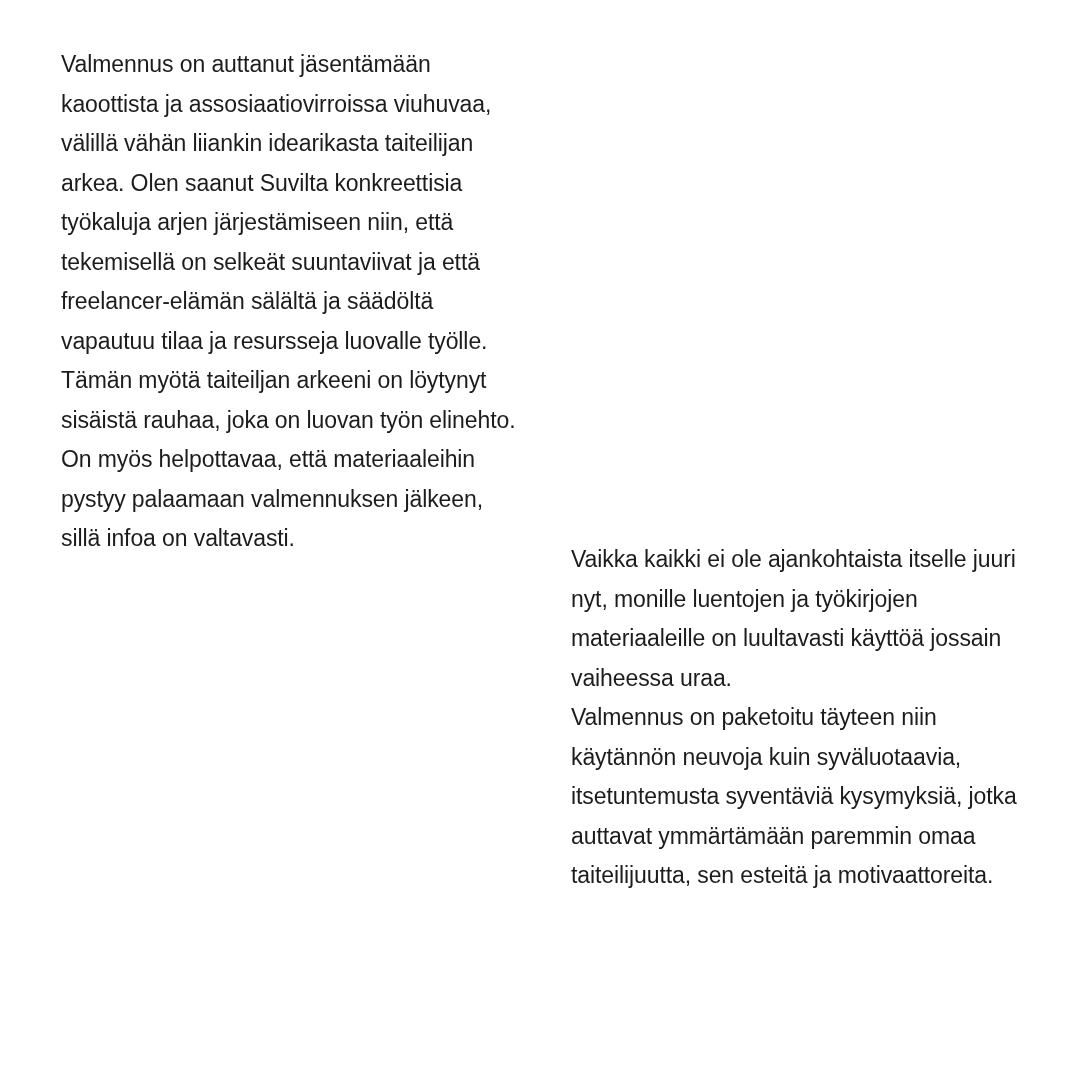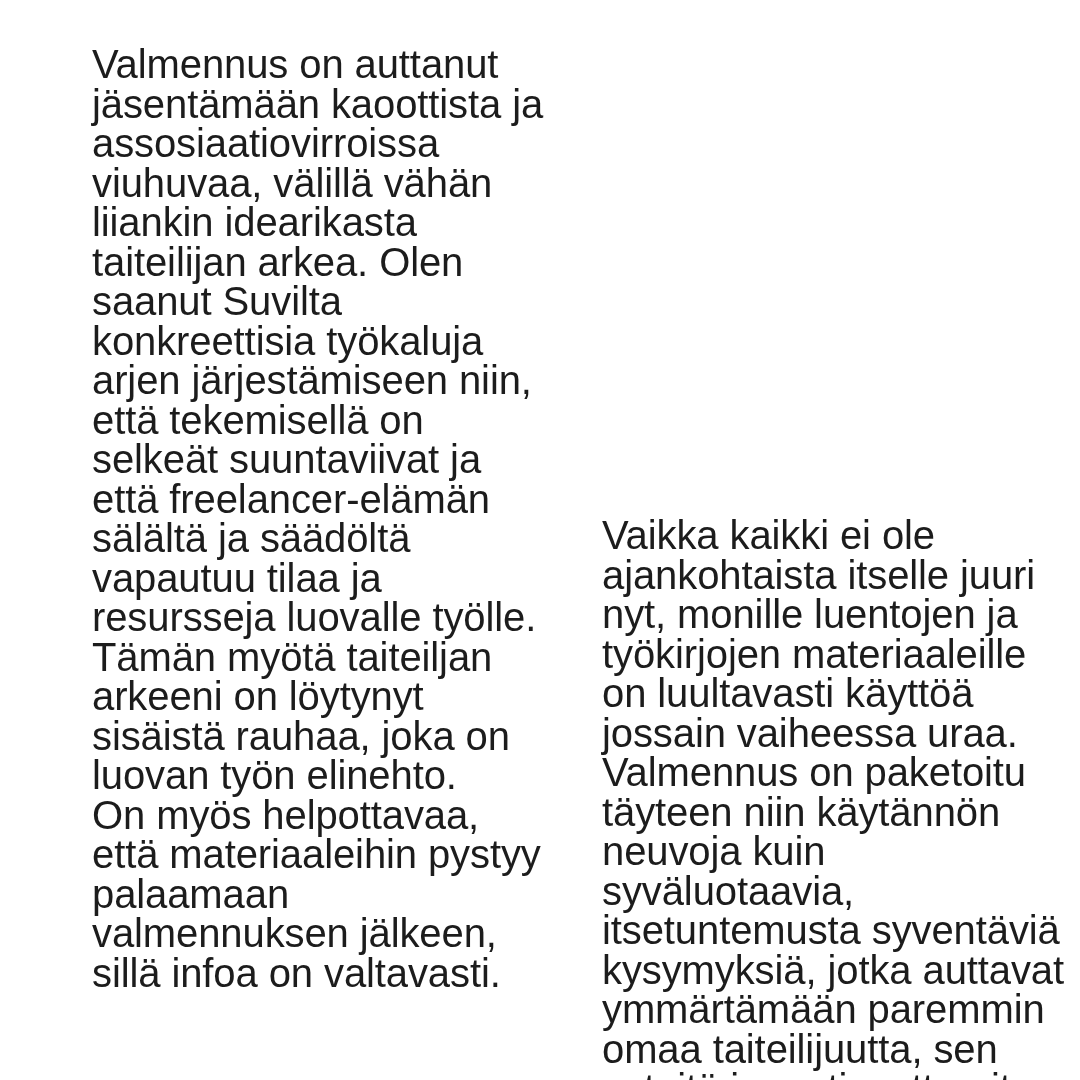--- a/index.html
+++ b/index.html
@@ -15,36 +15,35 @@
   }
   .page {
     position: relative;
     width: 1080px;
     height: 1080px;
     background: #ffffff;
   }
   .testimonial-block {
     position: absolute;
     color: #1c1c1c;
-    font-size: 40px;
+    font-size: 23px;
     line-height: 39.5px;
     font-weight: 400;
     letter-spacing: -0.1px;
     white-space: pre-line;
-    margin-left: 31px;
     -webkit-font-smoothing: antialiased;
   }
   #block-left {
     left: 61px;
     top: 45px;
     width: 460px;
   }
   #block-right {
     left: 571px;
-    top: 516px;
+    top: 540px;
     width: 462px;
   }
 </style>
 </head>
 <body>
 
 <div class="page">
 
   <div class="testimonial-block" id="block-left">Valmennus on auttanut jäsentämään kaoottista ja assosiaatiovirroissa viuhuvaa, välillä vähän liiankin idearikasta taiteilijan arkea. Olen saanut Suvilta konkreettisia työkaluja arjen järjestämiseen niin, että tekemisellä on selkeät suuntaviivat ja että freelancer-elämän sälältä ja säädöltä vapautuu tilaa ja resursseja luovalle työlle. Tämän myötä taiteiljan arkeeni on löytynyt sisäistä rauhaa, joka on luovan työn elinehto.
 On myös helpottavaa, että materiaaleihin pystyy palaamaan valmennuksen jälkeen, sillä infoa on valtavasti.</div>

